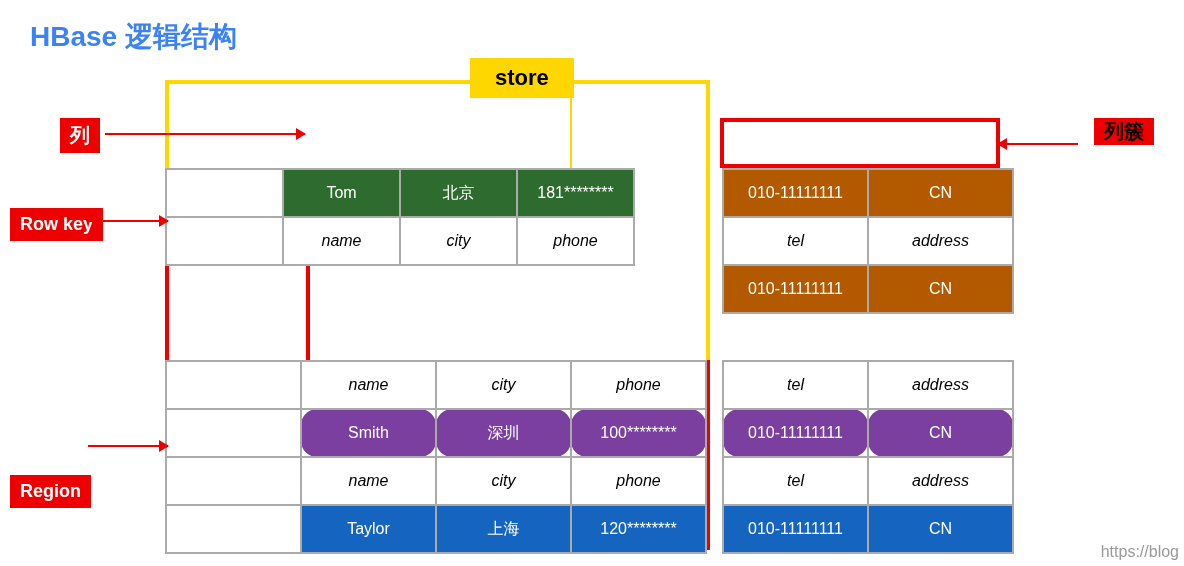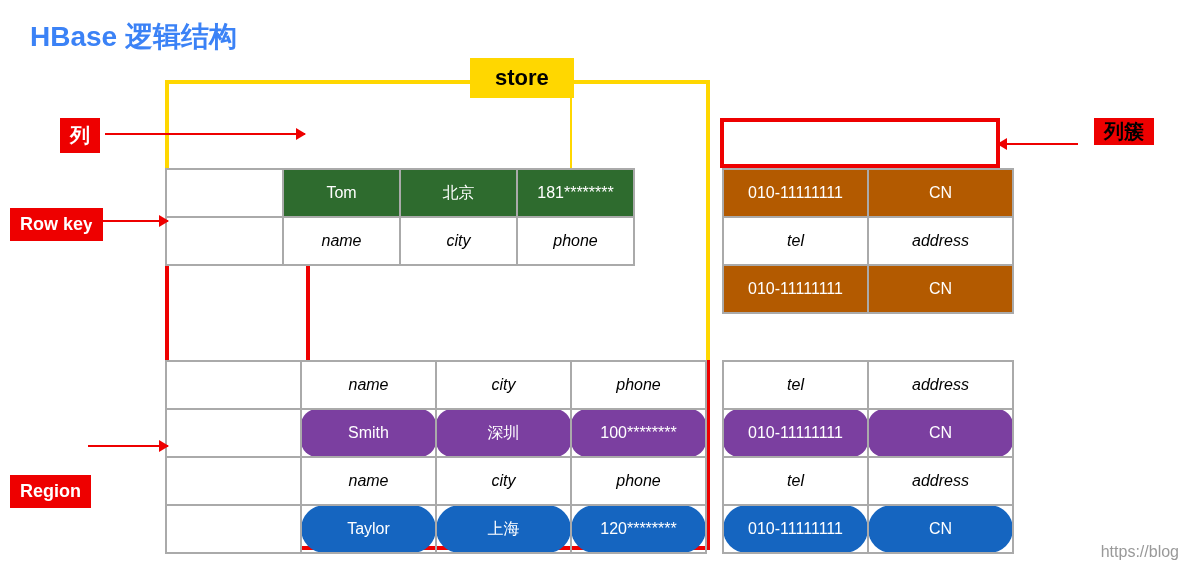--- a/index.html
+++ b/index.html
@@ -225,21 +225,20 @@
       background: #7b3fa0 !important;
       color: #fff !important;
       font-weight: bold;
       border-radius: 16px;
     }
 
     .cell-blue {
       background: #1565c0 !important;
       color: #fff !important;
       font-weight: bold;
-      border-radius: 24px;
     }
 
     .right-region-table {
       position: absolute;
       top: 360px;
       left: 722px;
       z-index: 7;
     }
 
     .right-region-table table {

